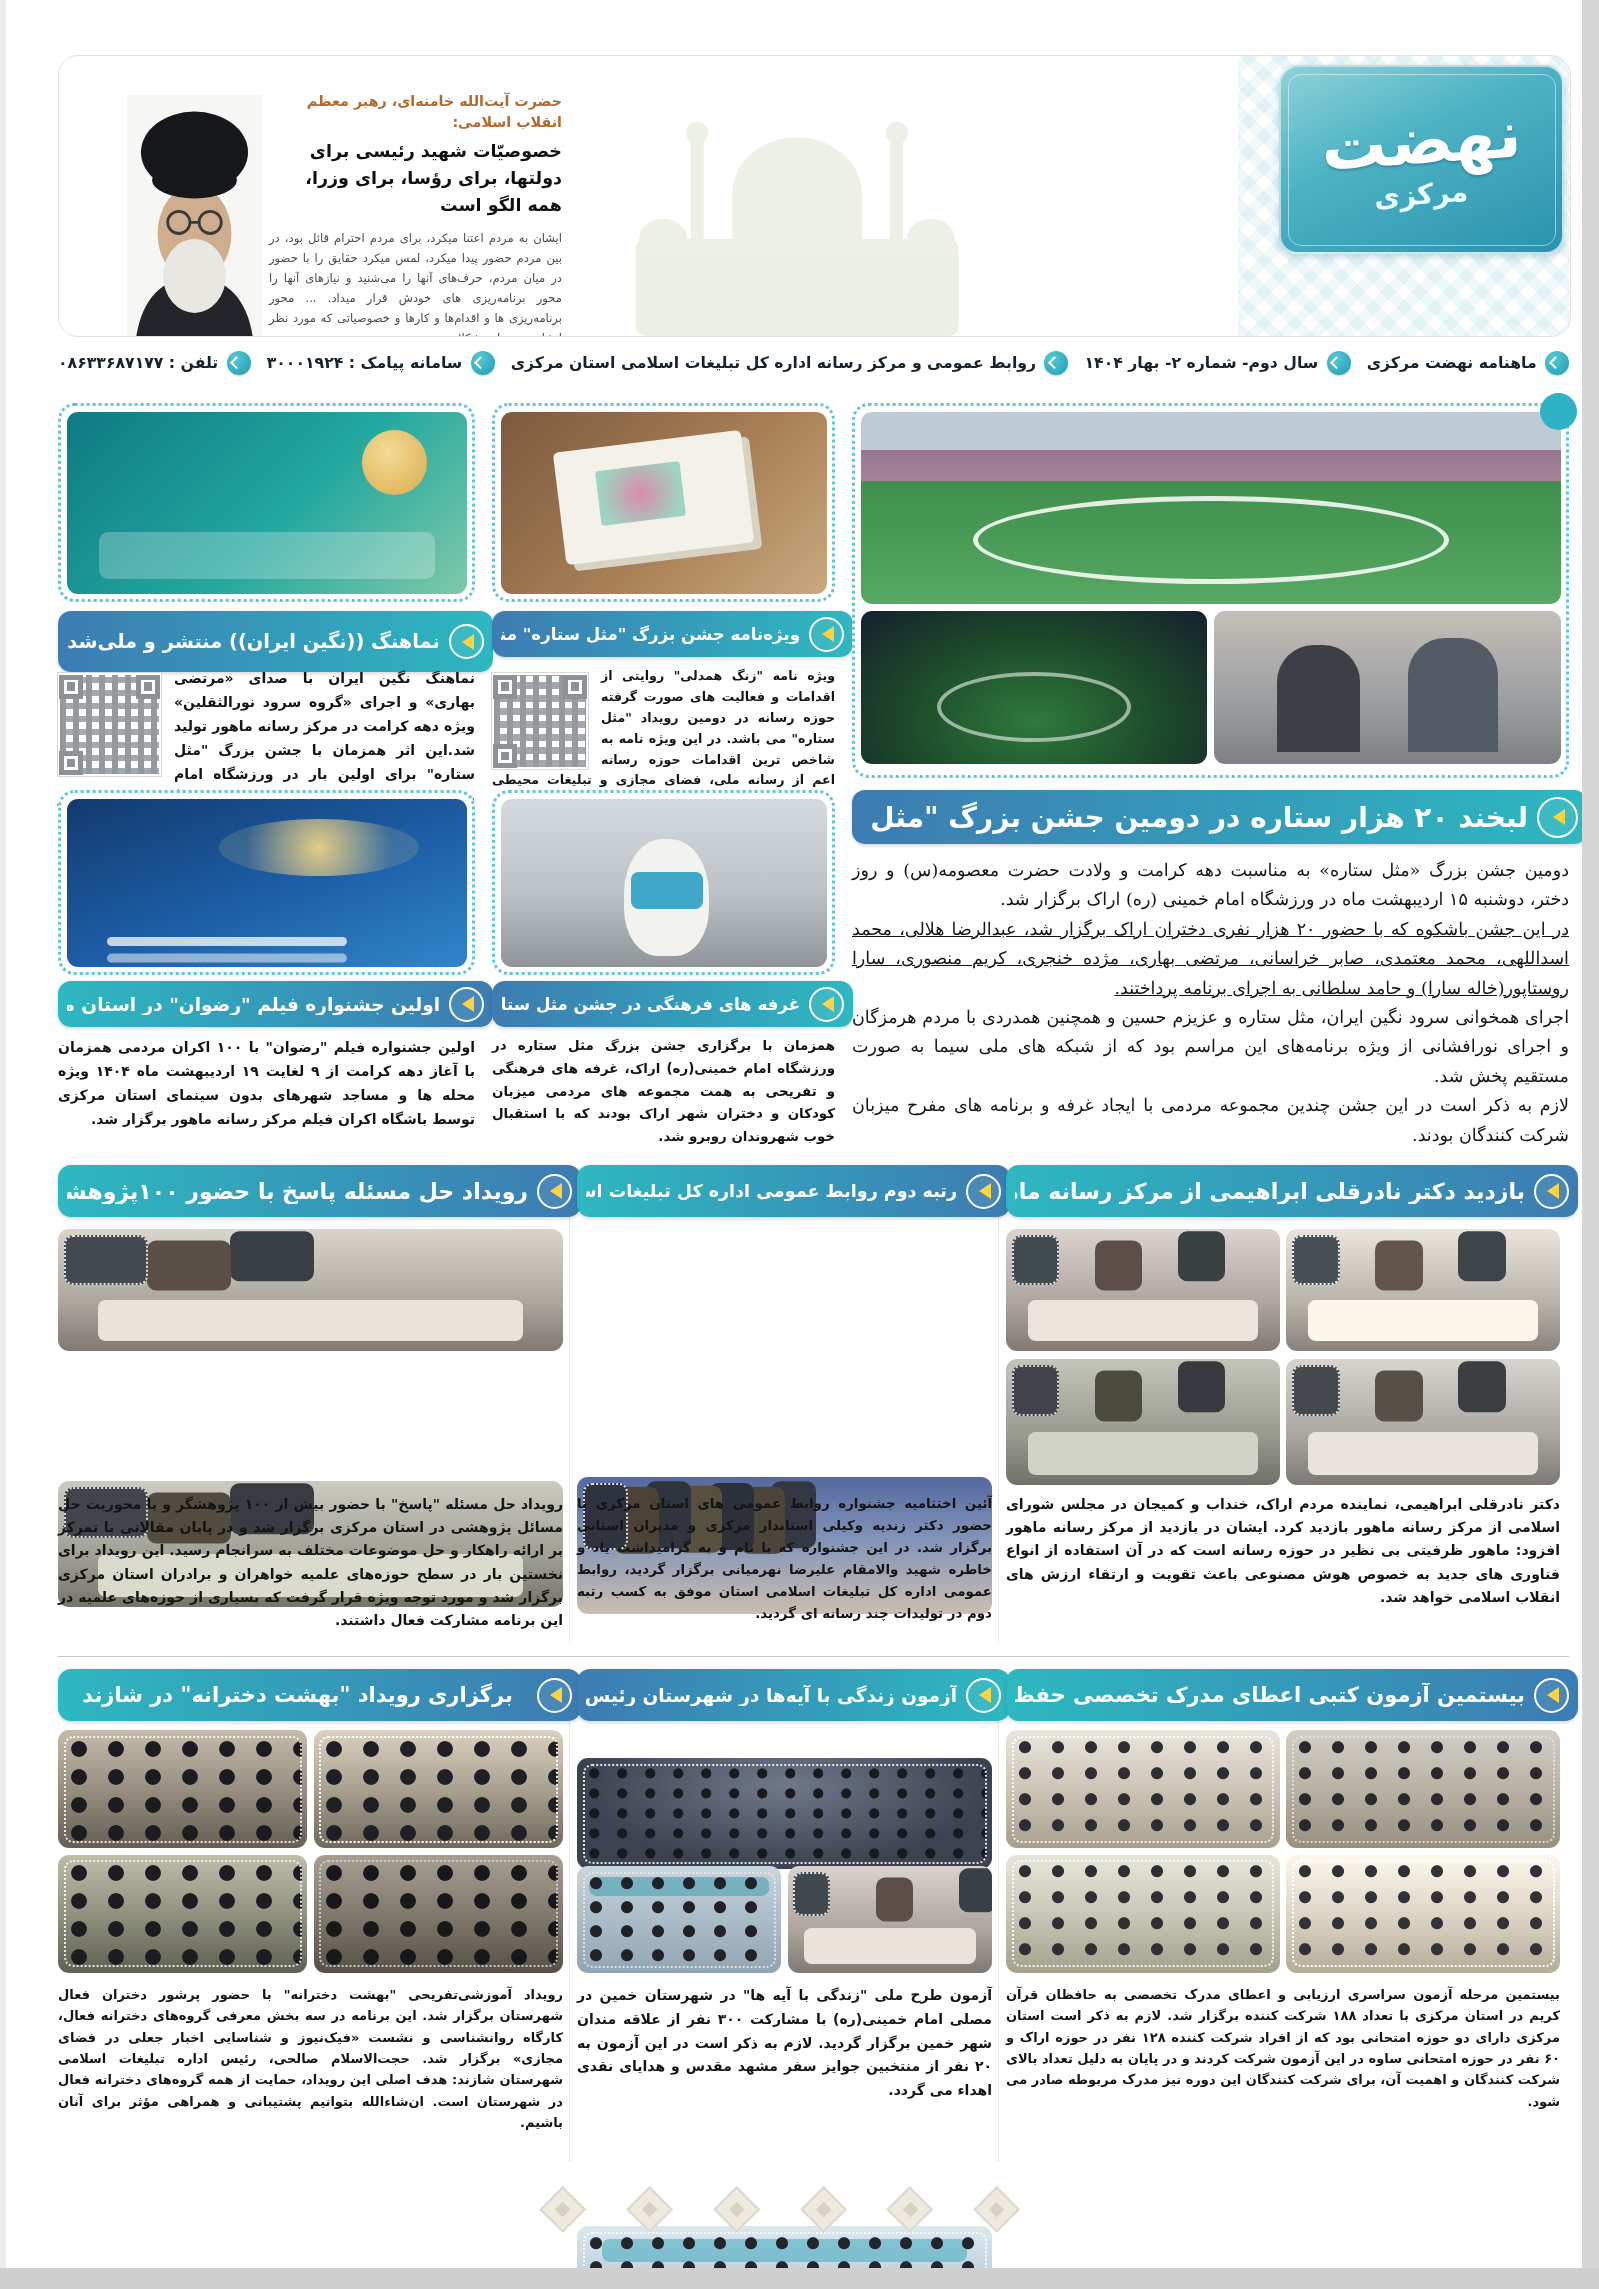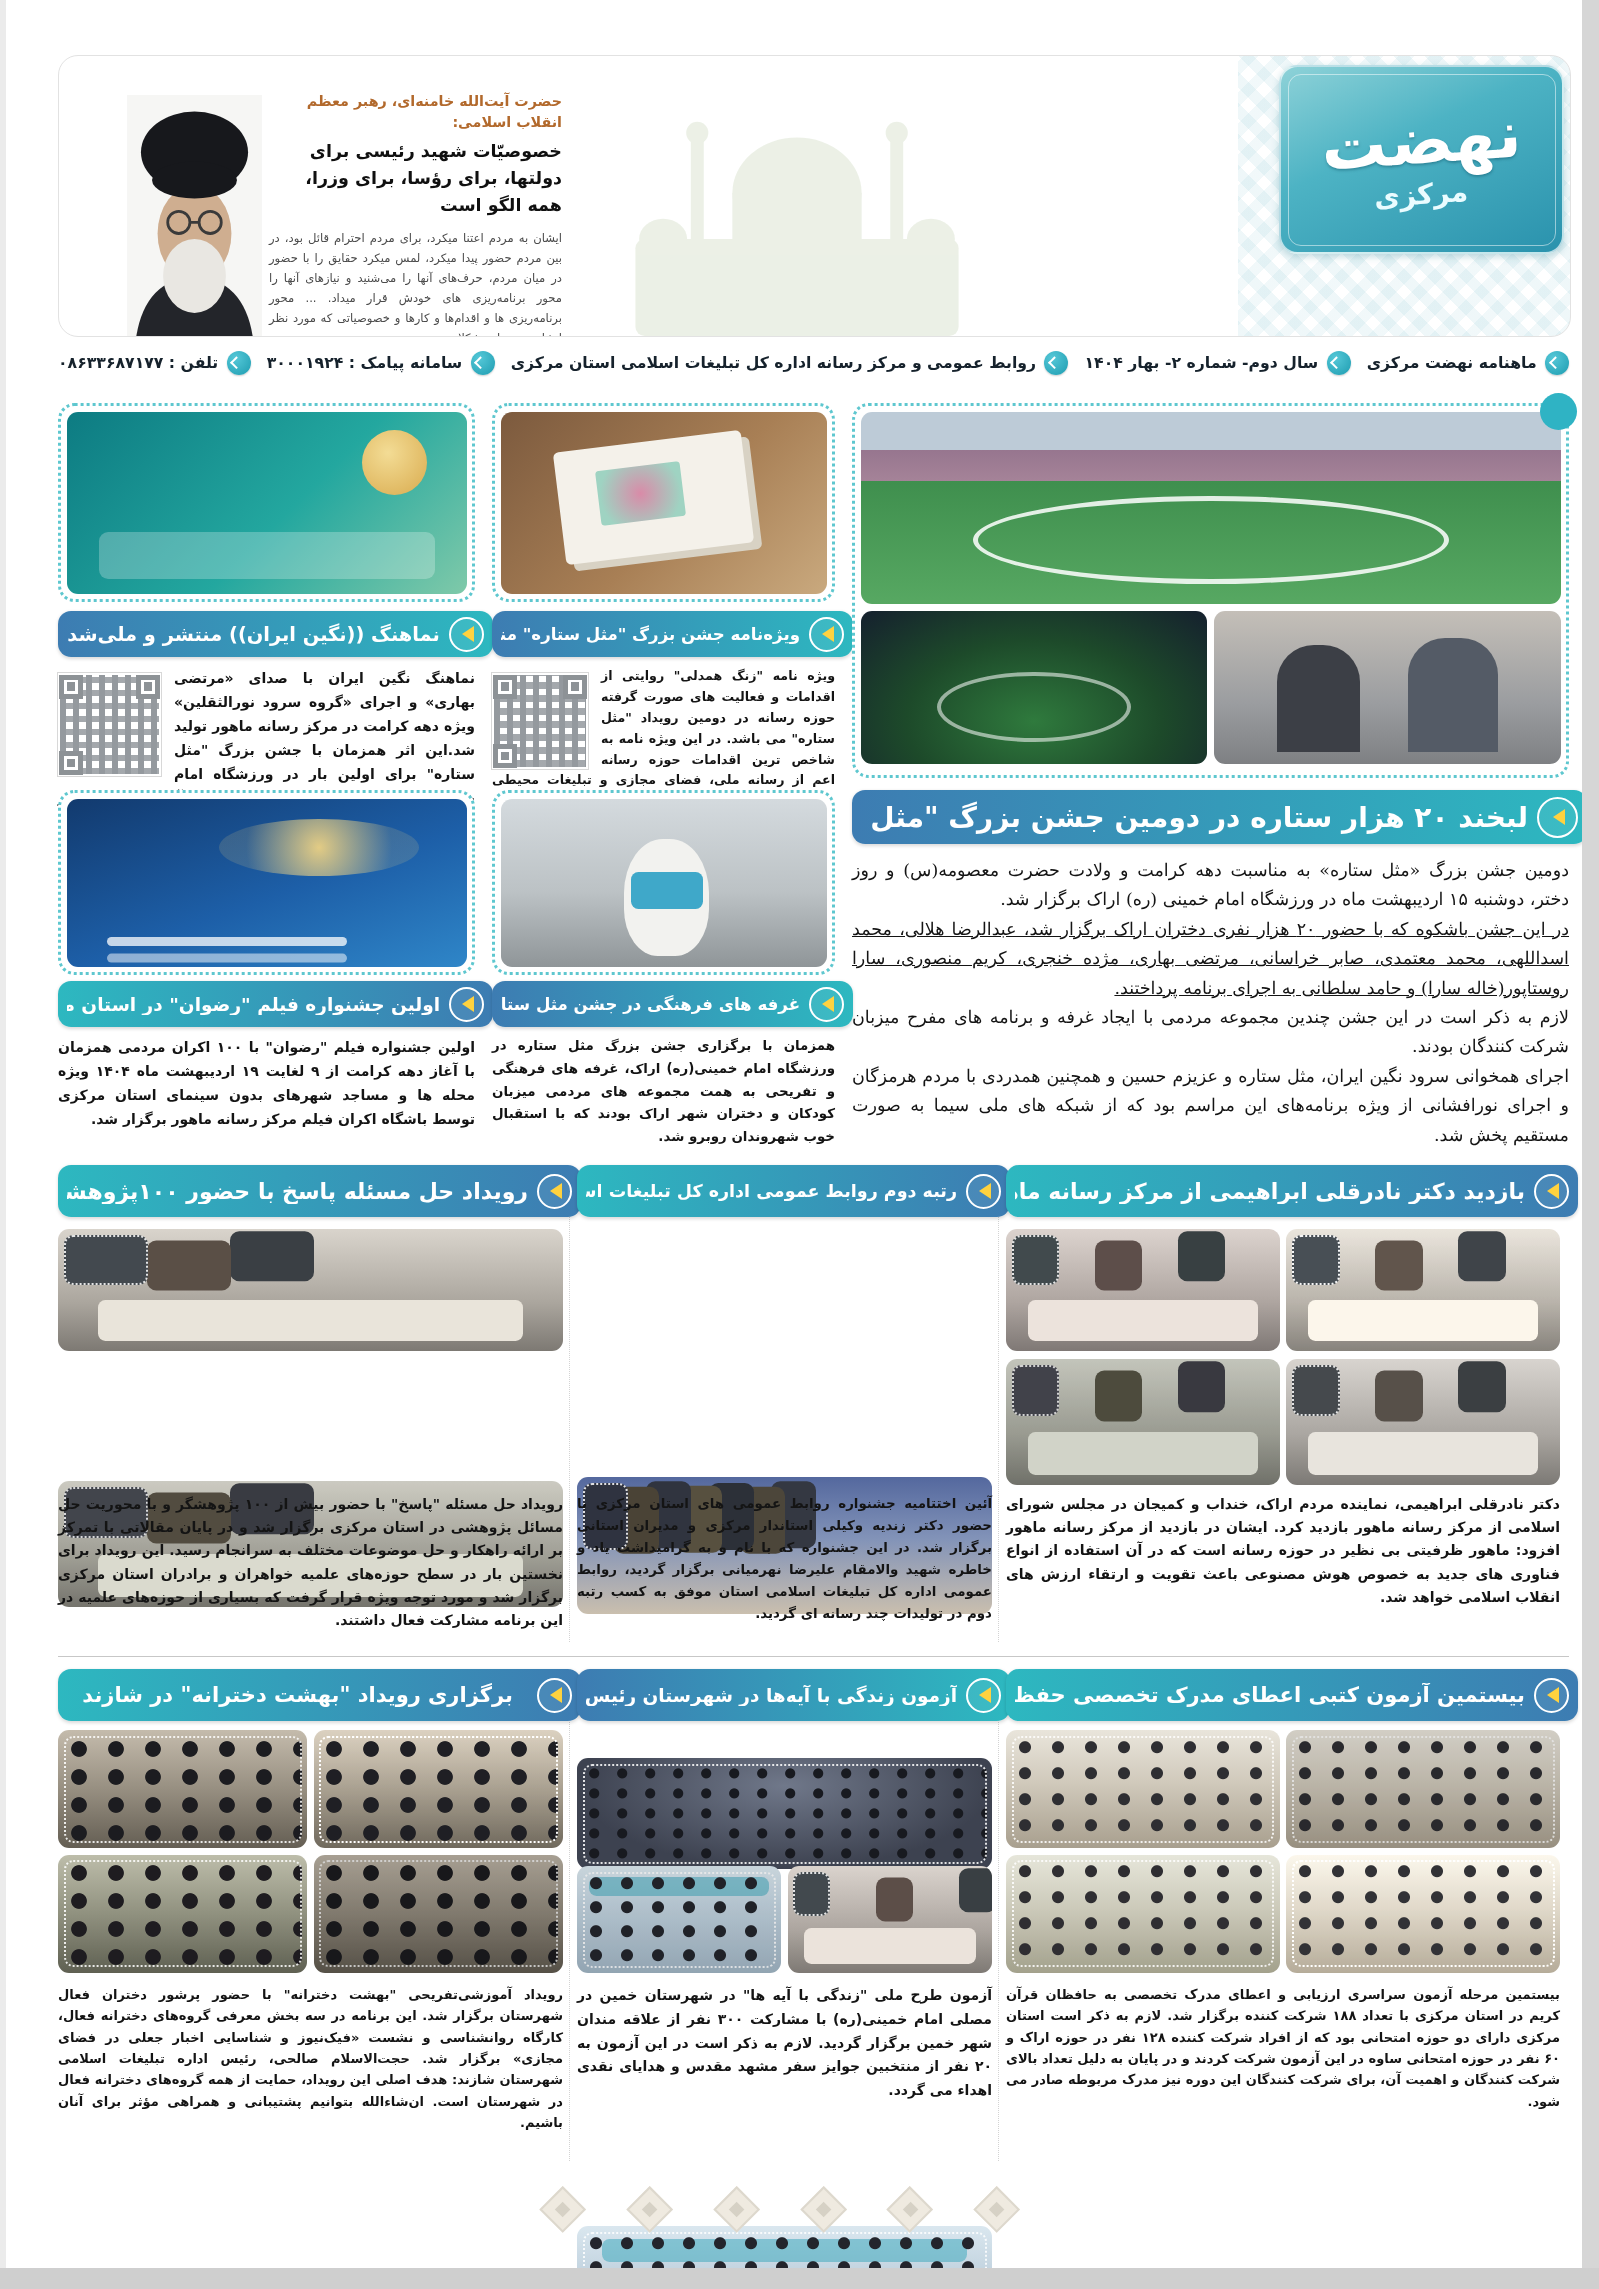--- a/index.html
+++ b/index.html
@@ -187,21 +187,21 @@
       <span class="ibar-icon">
           <span class="chev"></span>
         </span>
       <span>تلفن : ۰۸۶۳۳۶۸۷۱۷۷</span>
     </div>
   </div>
 
   <div class="abs dotwrap" style="left:58px;top:403px;width:417px;height:199px;">
     <div class="ph ph-poster-green" style="width:100%;height:100%;"></div>
   </div>
-  <div class="hbar" style="left:58px;top:611px;width:417px;height:46px;font-size:19.4px;">
+  <div class="hbar" style="left:58px;top:611px;width:417px;height:61px;font-size:19.4px;">
     <span class="hicon">
         <span class="harrow"></span>
       </span>
     <span class="t">نماهنگ ((نگین ایران)) منتشر و ملی‌شد</span>
   </div>
   <div class="body-txt" style="left:58px;top:666px;width:417px;height:120px;font-size:14px;line-height:1.72;font-weight:600;">
     <span class="qr fl">
         <i class="f1"></i>
         <i class="f2"></i>
         <i class="f3"></i>
@@ -263,22 +263,22 @@
   </div>
   <div class="hbar" style="left:852px;top:790px;width:717px;height:54px;font-size:28px;">
     <span class="hicon" style="width:37px;height:37px;">
         <span class="harrow"></span>
       </span>
     <span class="t">لبخند ۲۰ هزار ستاره در دومین جشن بزرگ "مثل ستاره"</span>
   </div>
   <div class="body-txt serif" style="left:852px;top:856px;width:717px;height:286px;font-size:17.5px;line-height:1.68;">
     <p style="margin:0;">دومین جشن بزرگ «مثل ستاره» به مناسبت دهه کرامت و ولادت حضرت معصومه(س) و روز دختر، دوشنبه ۱۵ اردیبهشت ماه در ورزشگاه امام خمینی (ره) اراک برگزار شد.</p>
     <p style="margin:0;text-decoration:underline;">در این جشن باشکوه که با حضور ۲۰ هزار نفری دختران اراک برگزار شد، عبدالرضا هلالی، محمد اسداللهی، محمد معتمدی، صابر خراسانی، مرتضی بهاری، مژده خنجری، کریم منصوری، سارا روستاپور(خاله سارا) و حامد سلطانی به اجرای برنامه پرداختند.</p>
+    <p style="margin:0;">اجرای همخوانی سرود نگین ایران، مثل ستاره و عزیزم حسین و همچنین همدردی با مردم هرمزگان و اجرای نورافشانی از ویژه برنامه‌های این مراسم بود که از شبکه های ملی سیما به صورت مستقیم پخش شد.</p>
     <p style="margin:0;">لازم به ذکر است در این جشن چندین مجموعه مردمی با ایجاد غرفه و برنامه های مفرح میزبان شرکت کنندگان بودند.</p>
-    <p style="margin:0;">اجرای همخوانی سرود نگین ایران، مثل ستاره و عزیزم حسین و همچنین همدردی با مردم هرمزگان و اجرای نورافشانی از ویژه برنامه‌های این مراسم بود که از شبکه های ملی سیما به صورت مستقیم پخش شد.</p>
   </div>
 
   <div class="vdots" style="left:569px;top:1168px;height:474px;"></div>
   <div class="vdots" style="left:998px;top:1168px;height:474px;"></div>
 
   <div class="hbar rev" style="left:58px;top:1165px;width:505px;height:52px;font-size:22px;">
     <span class="hicon">
         <span class="harrow"></span>
       </span>
     <span class="t">رویداد حل مسئله پاسخ با حضور ۱۰۰پژوهشگر</span>

